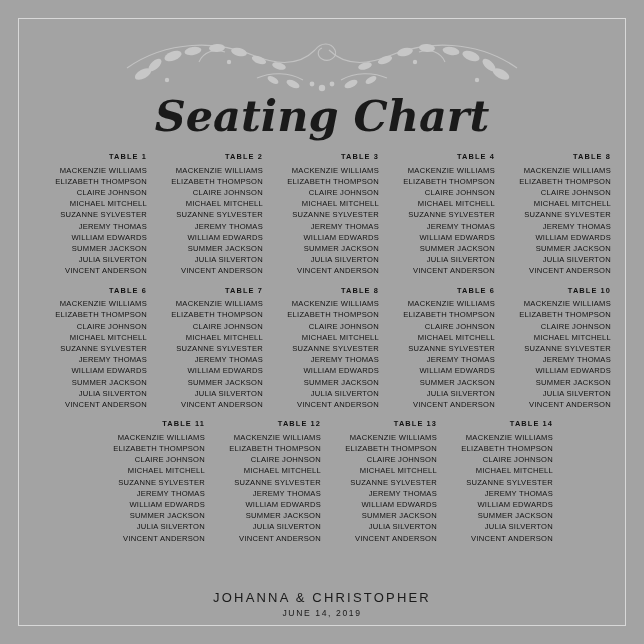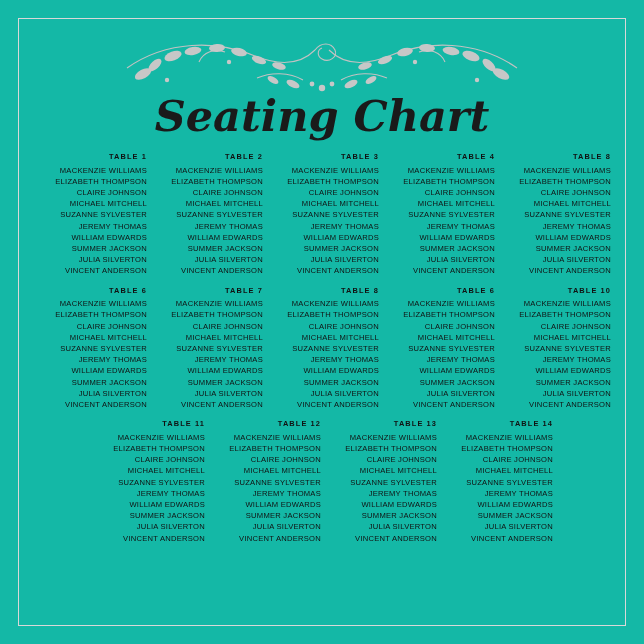--- a/index.html
+++ b/index.html
@@ -10,21 +10,21 @@
   body {
     width: 644px;
     height: 644px;
     font-family: "Liberation Sans", sans-serif;
     overflow: hidden;
   }
   .poster {
     position: relative;
     width: 644px;
     height: 644px;
-    background: #14b8a6;
+    background: #a3a3a3;
     box-sizing: border-box;
   }
   .border-frame {
     position: absolute;
     left: 18px;
     top: 18px;
     right: 18px;
     bottom: 18px;
     border: 1px solid #d8d8d8;
     box-sizing: border-box;
@@ -366,15 +366,19 @@
             <div class="guest">SUZANNE SYLVESTER</div>
             <div class="guest">JEREMY THOMAS</div>
             <div class="guest">WILLIAM EDWARDS</div>
             <div class="guest">SUMMER JACKSON</div>
             <div class="guest">JULIA SILVERTON</div>
             <div class="guest">VINCENT ANDERSON</div>
           </div>
         </div>
       </div>
 
+    <div class="footer">
+      <div class="couple">JOHANNA &amp; CHRISTOPHER</div>
+      <div class="date">JUNE 14, 2019</div>
+    </div>
 
   </div>
 </div>
 
 </body></html>

